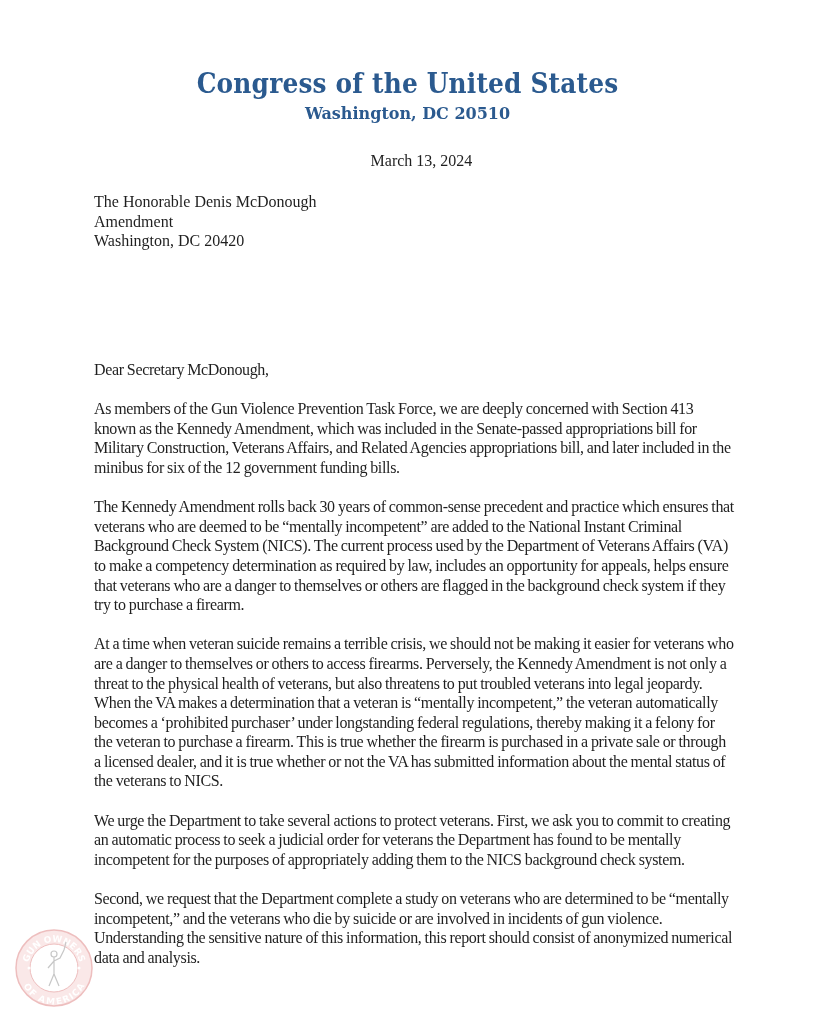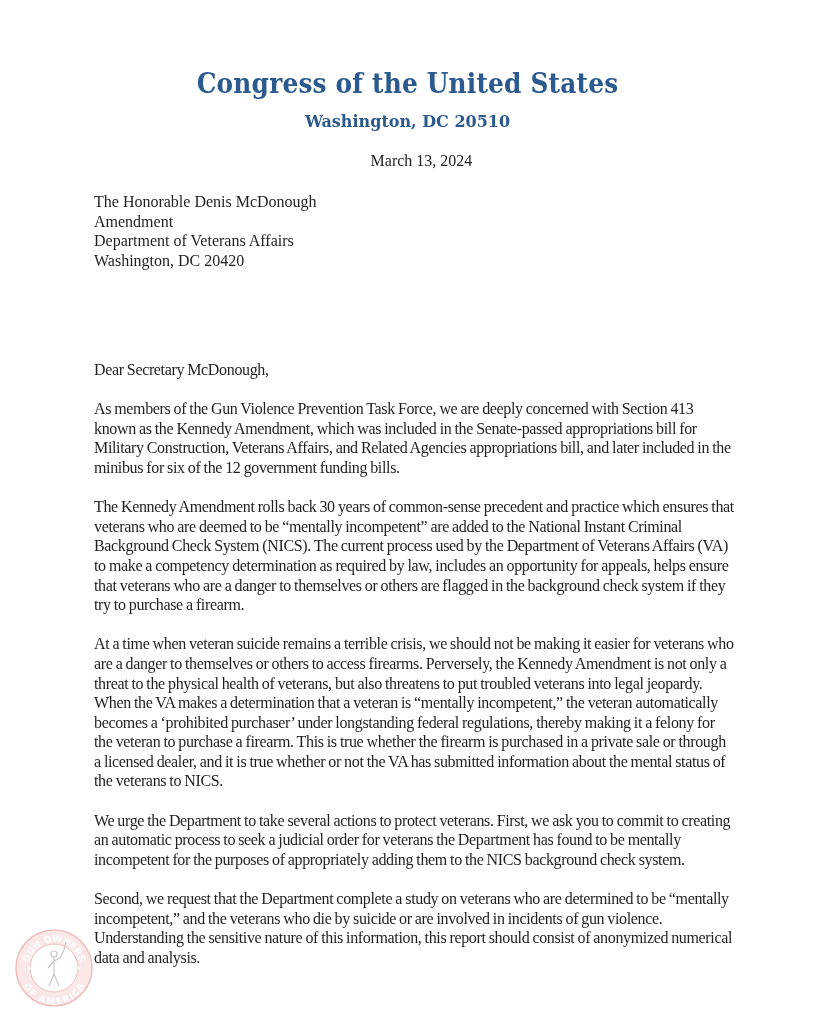--- a/index.html
+++ b/index.html
@@ -29,21 +29,21 @@
       color: #2b5a8f;
       line-height: 36px;
       transform: scaleX(0.92);
     }
     .lh-sub {
       font-family: "DejaVu Serif", serif;
       font-weight: bold;
       font-size: 16px;
       color: #2b5a8f;
       line-height: 24px;
-      margin-top: 8px;
+      margin-top: 0;
     }
     .date {
       position: absolute;
       top: 151px;
       left: 0;
       width: 819px;
       text-align: center;
       font-size: 16px;
       line-height: 20px;
       margin-left: 12px;
@@ -84,21 +84,20 @@
 <div class="letterhead">
   <div class="lh-title">Congress of the United States</div>
   <div class="lh-sub">Washington, DC 20510</div>
 </div>
 
 <div class="date">March 13, 2024</div>
 
 <div class="address">
   <div>The Honorable Denis McDonough</div>
   <div>Amendment</div>
-  <div>Department of Veterans Affairs</div>
   <div>Washington, DC 20420</div>
 </div>
 
 <div class="body-text">
   <p>Dear Secretary McDonough,</p>
   <p>As members of the Gun Violence Prevention Task Force, we are deeply concerned with Section 413 known as the Kennedy Amendment, which was included in the Senate-passed appropriations bill for Military Construction, Veterans Affairs, and Related Agencies appropriations bill, and later included in the minibus for six of the 12 government funding bills.</p>
   <p>The Kennedy Amendment rolls back 30 years of common-sense precedent and practice which ensures that veterans who are deemed to be “mentally incompetent” are added to the National Instant Criminal Background Check System (NICS). The current process used by the Department of Veterans Affairs (VA) to make a competency determination as required by law, includes an opportunity for appeals, helps ensure that veterans who are a danger to themselves or others are flagged in the background check system if they try to purchase a firearm.</p>
   <p>At a time when veteran suicide remains a terrible crisis, we should not be making it easier for veterans who are a danger to themselves or others to access firearms. Perversely, the Kennedy Amendment is not only a threat to the physical health of veterans, but also threatens to put troubled veterans into legal jeopardy. When the VA makes a determination that a veteran is “mentally incompetent,” the veteran automatically becomes a ‘prohibited purchaser’ under longstanding federal regulations, thereby making it a felony for the veteran to purchase a firearm. This is true whether the firearm is purchased in a private sale or through a licensed dealer, and it is true whether or not the VA has submitted information about the mental status of the veterans to NICS.</p>
   <p>We urge the Department to take several actions to protect veterans. First, we ask you to commit to creating an automatic process to seek a judicial order for veterans the Department has found to be mentally incompetent for the purposes of appropriately adding them to the NICS background check system.</p>
   <p>Second, we request that the Department complete a study on veterans who are determined to be “mentally incompetent,” and the veterans who die by suicide or are involved in incidents of gun violence. Understanding the sensitive nature of this information, this report should consist of anonymized numerical data and analysis.</p>

